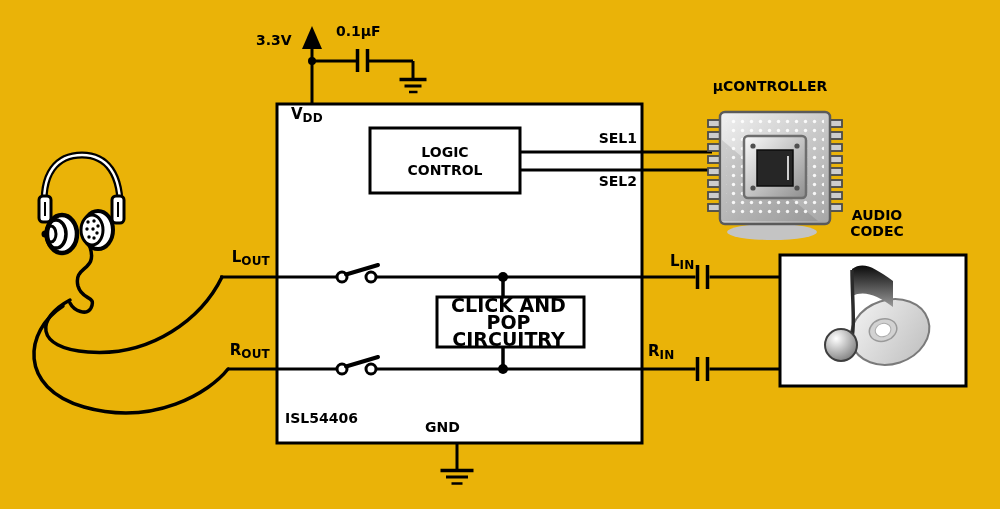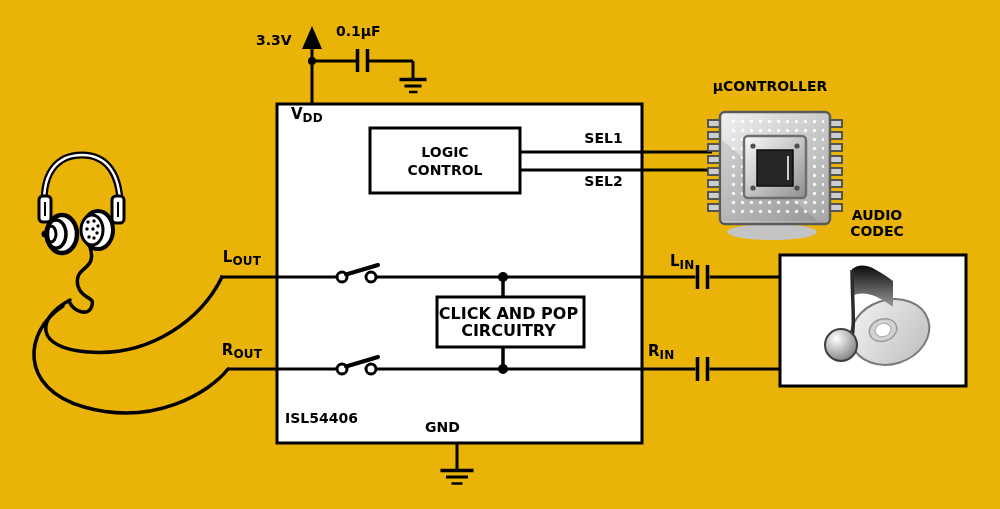--- a/index.html
+++ b/index.html
@@ -12,24 +12,24 @@
     position:absolute;color:#000;font-weight:bold;font-size:14px;
     white-space:nowrap;line-height:1.1;
   }
   .pinlbl .m{font-size:15px;font-weight:bold;}
   .pinlbl .s{font-size:12px;font-weight:bold;position:relative;top:3px;letter-spacing:.2px;}
   .boxtext{
     position:absolute;display:flex;flex-direction:column;align-items:center;
     justify-content:center;text-align:center;color:#000;font-weight:bold;
   }
   .logic-text{left:370px;top:128px;width:150px;height:65px;font-size:14px;line-height:18px;}
-  .cpop-text{left:437px;top:297px;width:143px;height:50px;font-size:16px;line-height:17px;}
+  .cpop-text{left:437px;top:297px;width:143px;height:50px;font-size:19px;line-height:17px;}
   .codec-lbl{left:831px;top:207px;width:92px;text-align:center;line-height:16px;}
   .uc-lbl{left:692px;top:79px;width:156px;text-align:center;}
-  .right{text-align:center;}
+  .right{text-align:right;}
   .center{text-align:left;}
 </style>
 </head>
 <body>
 
 <div id="stage">
 
   <svg id="wires" width="1000" height="509" viewBox="0 0 1000 509" xmlns="http://www.w3.org/2000/svg">
     <defs>
       <linearGradient id="chipGrad" x1="0" y1="0" x2="1" y2="1">

